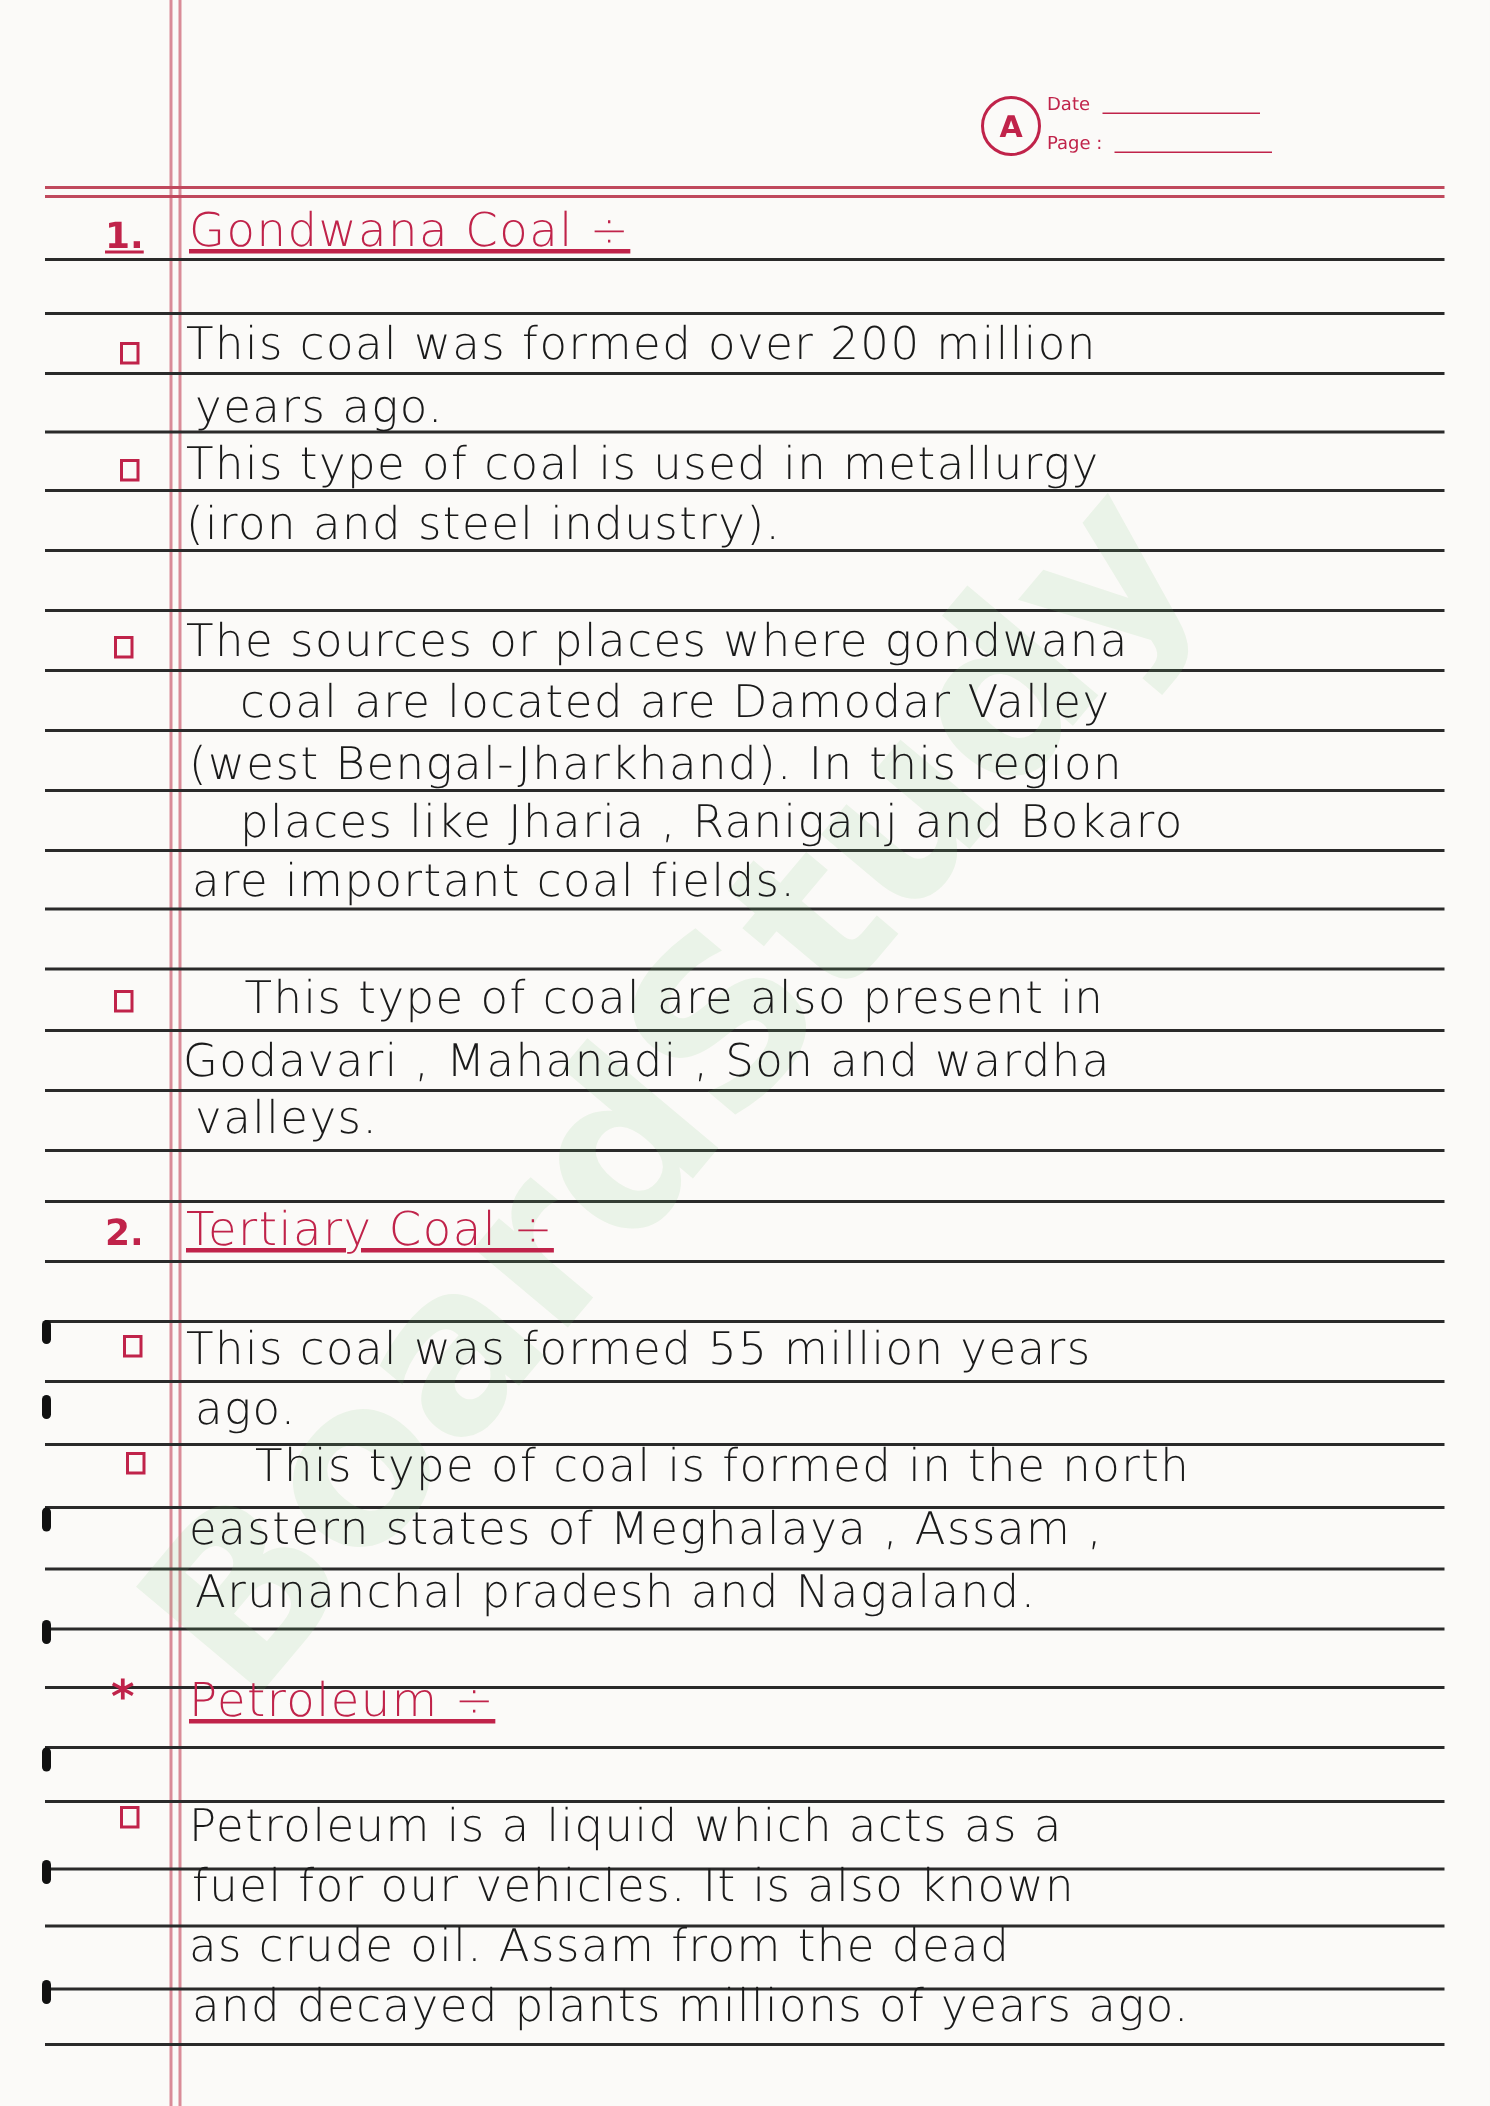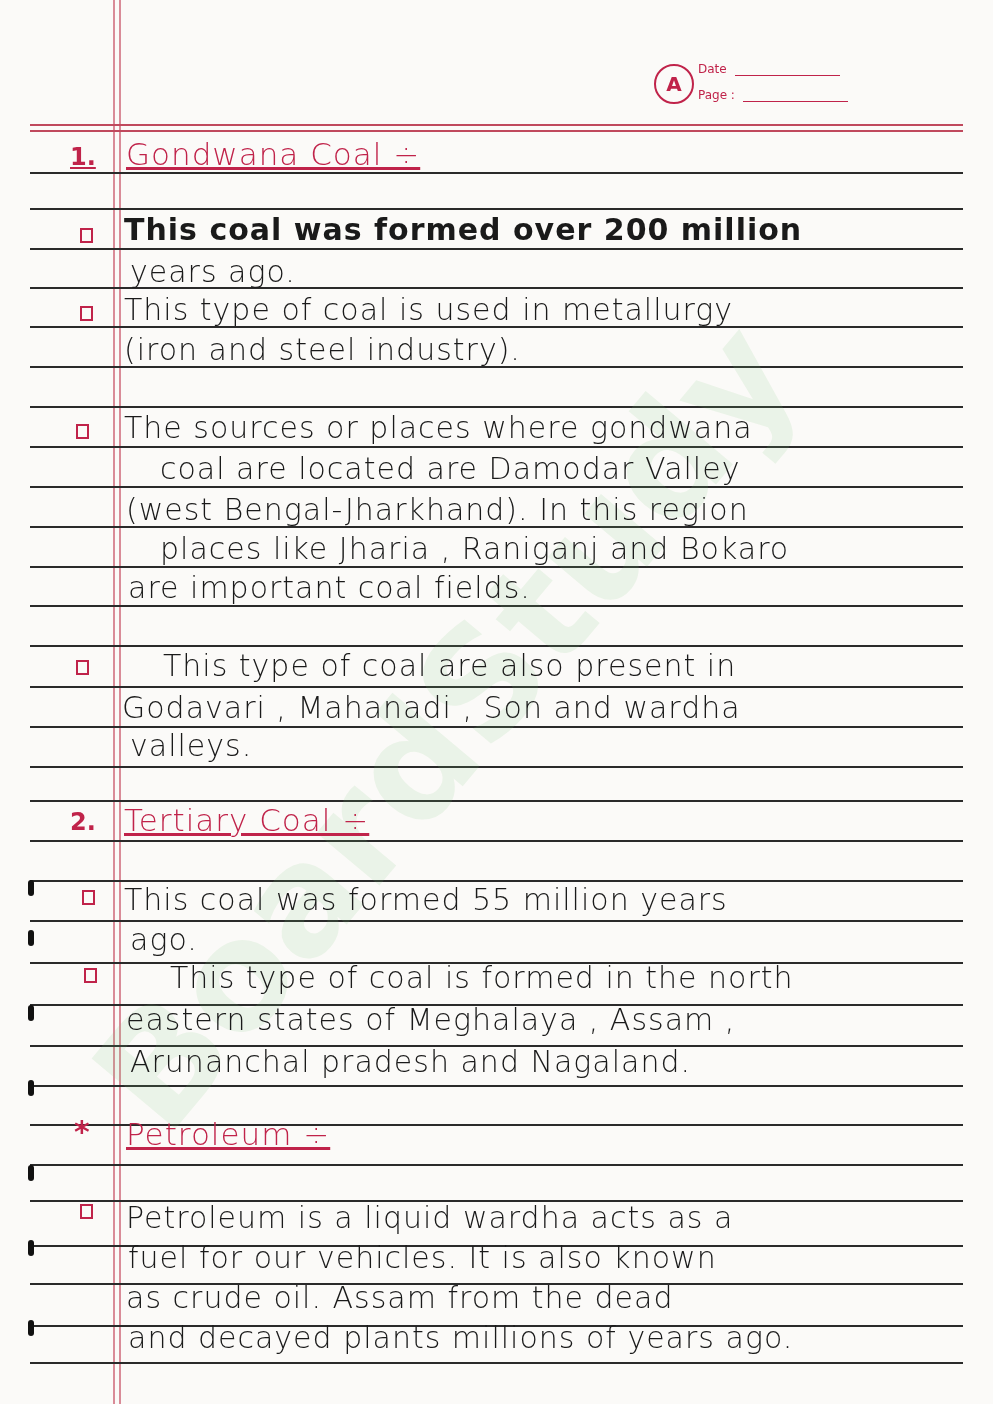--- a/index.html
+++ b/index.html
@@ -115,21 +115,21 @@
   <div class="punch" style="top:1165px;"></div>
   <div class="punch" style="top:1240px;"></div>
   <div class="punch" style="top:1320px;"></div>
 
   <div class="watermark">BoardStudy</div>
 
   <div class="marker" style="left:70px;top:143px;font-size:24px;text-decoration:underline;">1.</div>
   <div class="line-text heading" style="left:126px;top:136px;">Gondwana Coal ÷</div>
 
   <div class="bullet" style="left:80px;top:228px;"></div>
-  <div class="line-text" style="left:124px;top:212px;font-weight:bold;">This coal was formed over 200 million</div>
+  <div class="line-text" style="left:124px;top:212px;">This coal was formed over 200 million</div>
   <div class="line-text" style="left:130px;top:254px;">years ago.</div>
 
   <div class="bullet" style="left:80px;top:306px;"></div>
   <div class="line-text" style="left:124px;top:292px;">This type of coal is used in metallurgy</div>
   <div class="line-text" style="left:124px;top:332px;">(iron and steel industry).</div>
 
   <div class="bullet" style="left:76px;top:424px;"></div>
   <div class="line-text" style="left:124px;top:410px;">The sources or places where gondwana</div>
   <div class="line-text" style="left:130px;top:451px;margin-left:30px;">coal are located are Damodar Valley</div>
   <div class="line-text" style="left:126px;top:492px;text-align:center;">(west Bengal-Jharkhand). In this region</div>
@@ -150,18 +150,18 @@
 
   <div class="bullet" style="left:84px;top:968px;"></div>
   <div class="line-text" style="left:170px;top:960px;">This type of coal is formed in the north</div>
   <div class="line-text" style="left:126px;top:1002px;">eastern states of Meghalaya , Assam ,</div>
   <div class="line-text" style="left:130px;top:1044px;">Arunanchal pradesh and Nagaland.</div>
 
   <div class="marker" style="left:74px;top:1114px;font-size:30px;">*</div>
   <div class="line-text heading" style="left:126px;top:1116px;">Petroleum ÷</div>
 
   <div class="bullet" style="left:80px;top:1204px;"></div>
-  <div class="line-text" style="left:126px;top:1200px;">Petroleum is a liquid wardha acts as a</div>
+  <div class="line-text" style="left:126px;top:1200px;">Petroleum is a liquid which acts as a</div>
   <div class="line-text" style="left:128px;top:1240px;">fuel for our vehicles. It is also known</div>
   <div class="line-text" style="left:126px;top:1280px;">as crude oil. Assam from the dead</div>
   <div class="line-text" style="left:128px;top:1320px;">and decayed plants millions of years ago.</div>
 
 </div>
 
 </body></html>

